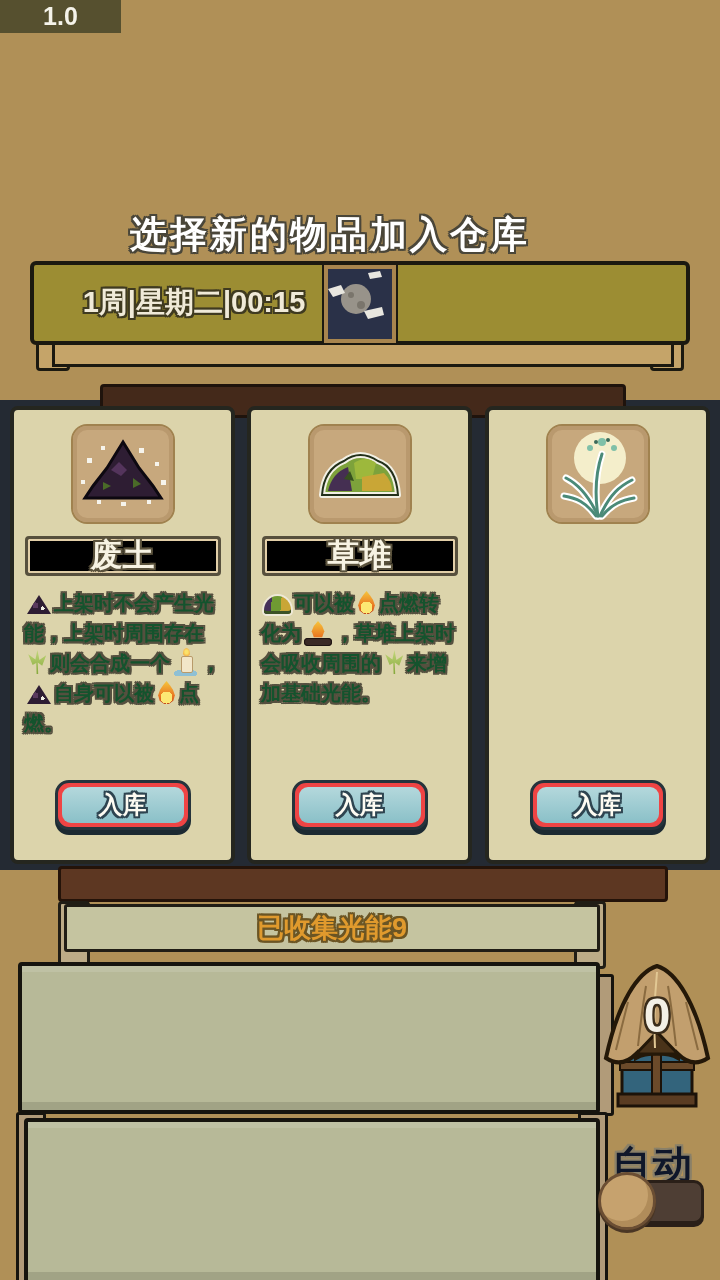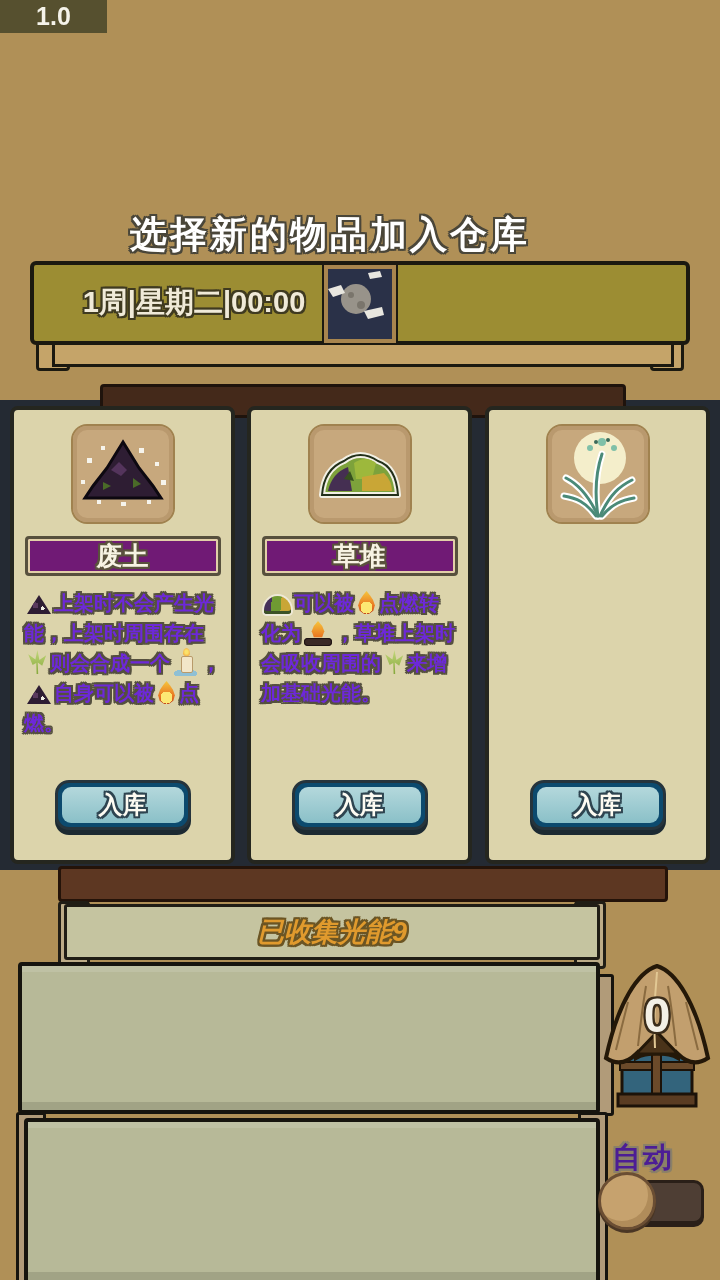--- a/index.html
+++ b/index.html
@@ -2,21 +2,21 @@
 <html><head>
 <meta charset="utf-8">
 <style>
   html,body{margin:0;padding:0;background:#1c1a16;}
   .stage{position:relative;width:720px;height:1280px;background:#b09057;overflow:hidden;
          font-family:"Liberation Sans","DejaVu Sans",sans-serif;font-weight:bold;}
   .t-outline{text-shadow:-2px -2px 0 var(--oc),2px -2px 0 var(--oc),-2px 2px 0 var(--oc),2px 2px 0 var(--oc),
              -2px 0 0 var(--oc),2px 0 0 var(--oc),0 -2px 0 var(--oc),0 2px 0 var(--oc);}
 
   
-  .version{position:absolute;left:0;top:0;width:107px;height:33px;background:#56502f;color:#f5f3ea;
+  .version{position:absolute;left:0;top:0;width:121px;height:33px;background:#56502f;color:#f5f3ea;
            font-size:25px;display:flex;align-items:center;justify-content:center;}
 
   
   .title{position:absolute;left:0;top:210px;width:660px;text-align:center;font-size:37px;letter-spacing:3px;
          color:#ffffff;--oc:#4a4639;}
 
   
   .banner{position:absolute;left:30px;top:261px;width:660px;height:106px;}
   .banner .cap{position:absolute;top:72px;width:28px;height:32px;background:#c5a469;border:3px solid #1b1910;border-radius:4px;}
   .banner .cap.l{left:6px}.banner .cap.r{right:6px}
@@ -31,27 +31,27 @@
   .navy-back{position:absolute;left:0;top:400px;width:720px;height:470px;background:#242a33;}
   .wood-top{position:absolute;left:100px;top:384px;width:520px;height:28px;background:#44291a;border:3px solid #1f130c;border-radius:4px;}
   .wood-bottom{position:absolute;left:58px;top:866px;width:604px;height:30px;background:#5d3722;border:3px solid #241309;border-radius:4px;}
 
   
   .card{position:absolute;top:406px;width:217px;height:450px;background:#dcd4ab;border:4px solid #25261f;
         border-radius:8px;overflow:hidden;}
   .card.c1{left:10px}.card.c2{left:247px}.card.c3{left:485px}
   .icon-frame{margin:16px auto 0;width:100px;height:96px;background:#c7a87d;border-radius:14px;
               box-shadow:inset 0 0 0 4px #b9996e,0 0 0 2px #a0824f;display:flex;align-items:center;justify-content:center;}
-  .name-banner{margin:14px auto 0;width:190px;height:34px;background:#701a75;border:3px solid #57503d;border-radius:4px;
+  .name-banner{margin:14px auto 0;width:190px;height:34px;background:#000000;border:3px solid #57503d;border-radius:4px;
                box-shadow:inset 0 0 0 2px #e2cfa8;display:flex;align-items:center;justify-content:center;
-               font-size:26px;color:#f7f3e3;--oc:#5a523c;}
-  .desc{margin:12px 10px 0;font-size:20px;line-height:1.5;color:#6d28d9;--oc:#55503f;text-align:left;}
+               font-size:32px;color:#f7f3e3;--oc:#5a523c;}
+  .desc{margin:12px 10px 0;font-size:20px;line-height:1.5;color:#14532d;--oc:#55503f;text-align:left;}
   .card.c3 .desc{font-size:19px;line-height:1.42;margin-top:10px;}
   .store-btn{position:absolute;bottom:30px;left:50%;transform:translateX(-50%);width:130px;height:44px;
-             background:#0c4a6e;border:3px solid #26343c;border-radius:14px;box-shadow:0 5px 0 #1c2a32;cursor:pointer;}
+             background:#ef4444;border:3px solid #26343c;border-radius:14px;box-shadow:0 5px 0 #1c2a32;cursor:pointer;}
   .store-btn .inner{position:absolute;inset:4px;background:linear-gradient(#b4d8dc,#8ac0c8);border-radius:9px;}
   .store-btn .lbl{position:absolute;inset:0;display:flex;align-items:center;justify-content:center;
                   font-size:24px;color:#fdfbf2;--oc:#2e4450;}
 
   
   .ic{display:inline-block;vertical-align:-4px;margin:0 3px;}
   .dirt-pile-icon{width:24px;height:19px;clip-path:polygon(50% 0,78% 55%,100% 100%,0 100%,22% 55%);
       background:radial-gradient(circle at 35% 55%,#5a3a5e 3px,transparent 3px),
                  radial-gradient(circle at 65% 70%,#efece2 2px,transparent 2px),#2e1d33;}
   .fire-icon{width:19px;height:23px;clip-path:polygon(50% 0,68% 18%,84% 38%,94% 62%,86% 86%,62% 100%,38% 100%,14% 86%,6% 62%,16% 38%,32% 18%);
@@ -75,62 +75,62 @@
   .weather-dusk-icon{background:radial-gradient(ellipse 8px 3px at 35% 62%,#f4e2c4 99%,transparent),
       linear-gradient(#e09048 30%,#b05436 60%,#7c3030);}
   .weather-night-icon{background:radial-gradient(circle 5px at 46% 52%,#cfcabc 99%,transparent),
       radial-gradient(ellipse 8px 3px at 75% 28%,#fff 99%,transparent),linear-gradient(#3a4260,#222a42);}
   .weather-rain-icon{background:radial-gradient(ellipse 10px 4px at 40% 32%,#eef0ee 99%,transparent),
       linear-gradient(#aab2b6 40%,#c8ccc6 70%,#8795a0);}
   .weather-day-icon{background:radial-gradient(circle 6px at 50% 62%,#ecd28e 99%,transparent),
       radial-gradient(ellipse 9px 3px at 30% 28%,#fff 99%,transparent),linear-gradient(#b8d6e0,#dce6da);}
 
   
-  .collected{position:absolute;left:64px;top:904px;width:536px;height:56px;font-style:italic;}
+  .collected{position:absolute;left:64px;top:904px;width:536px;height:48px;}
   .collected .ccap{position:absolute;top:-3px;width:26px;height:62px;background:#bcab87;border:3px solid #201d15;border-radius:4px;}
   .collected .ccap.l{left:-6px}.collected .ccap.r{right:-6px}
   .collected .cbody{position:absolute;inset:0;background:#c5c4a0;border:3px solid #201d15;border-radius:3px;
       display:flex;align-items:center;justify-content:center;font-size:27px;color:#e09a2d;--oc:#6b5524;}
 
   
   .roll{position:absolute;background:#b19b79;border:3px solid #16140e;border-radius:3px;}
   .panel{position:absolute;background:#b7b998;border:4px solid #16140e;border-radius:4px;
          box-shadow:inset 0 6px 0 rgba(255,255,255,.12),inset 0 -8px 0 rgba(40,40,30,.15);}
   .panel1{left:18px;top:962px;width:574px;height:144px;}
   .roll.p1r{left:578px;top:974px;width:30px;height:136px;}
   .panel2{left:24px;top:1118px;width:568px;height:158px;}
   .roll.p2l{left:16px;top:1112px;width:24px;height:170px;}
   .roll.p2r{left:578px;top:1112px;width:24px;height:170px;}
 
   
   .hut{position:absolute;left:598px;top:962px;width:118px;height:146px;cursor:pointer;}
   .hut .count{position:absolute;left:0;top:26px;width:118px;text-align:center;font-size:48px;color:#f3f0e6;--oc:#3a2c1a;}
 
   
-  .auto-label{position:absolute;left:612px;top:1138px;width:86px;font-size:29px;color:#4c1d95;--oc:#8a8068;letter-spacing:2px;}
+  .auto-label{position:absolute;left:612px;top:1138px;width:86px;font-size:39px;color:#0f172a;--oc:#8a8068;letter-spacing:2px;}
   .toggle-track{position:absolute;left:612px;top:1180px;width:86px;height:38px;background:#4e3e34;border:3px solid #2a1f18;
       border-radius:10px;box-shadow:0 3px 0 #2a1f18;cursor:pointer;}
   .toggle-knob{position:absolute;left:598px;top:1172px;width:52px;height:52px;border-radius:50%;background:#c6a26e;
       border:3px solid #6b4e33;box-shadow:inset -5px -6px 0 #b08c5a,0 3px 0 #4a3624;cursor:pointer;}
 </style>
 </head>
 <body>
 
 <div class="stage">
 
   <div class="version">1.0</div>
 
   <div class="title t-outline">选择新的物品加入仓库</div>
 
   <div class="banner">
     <div class="cap l"></div>
     <div class="cap r"></div>
     <div class="strip"></div>
     <div class="bar"></div>
-    <div class="btxt left t-outline">1周|星期二|00:00</div>
+    <div class="btxt left t-outline">1周|星期二|00:15</div>
     <div class="moon-frame">
       <svg width="56" height="62" viewBox="0 0 56 62">
         <rect width="56" height="62" fill="#2a3148"></rect>
         <circle cx="28" cy="30" r="15" fill="#98938a"></circle>
         <circle cx="23" cy="26" r="3" fill="#7a756c"></circle>
           <circle cx="33" cy="36" r="4" fill="#7a756c"></circle>
         <g fill="#e8e6df">
           <path d="M0 20 L13 16 L17 24 L5 28 Z"></path>
           <path d="M36 42 L54 38 L56 46 L40 50 Z"></path>
           <path d="M40 4 L52 2 L54 8 L42 10 Z"></path>

